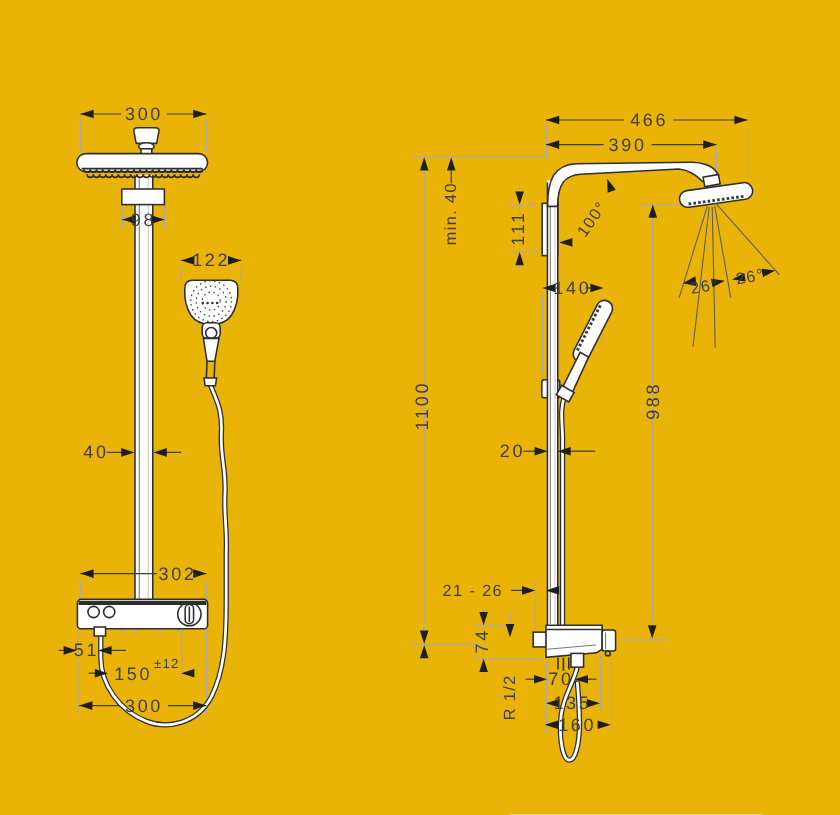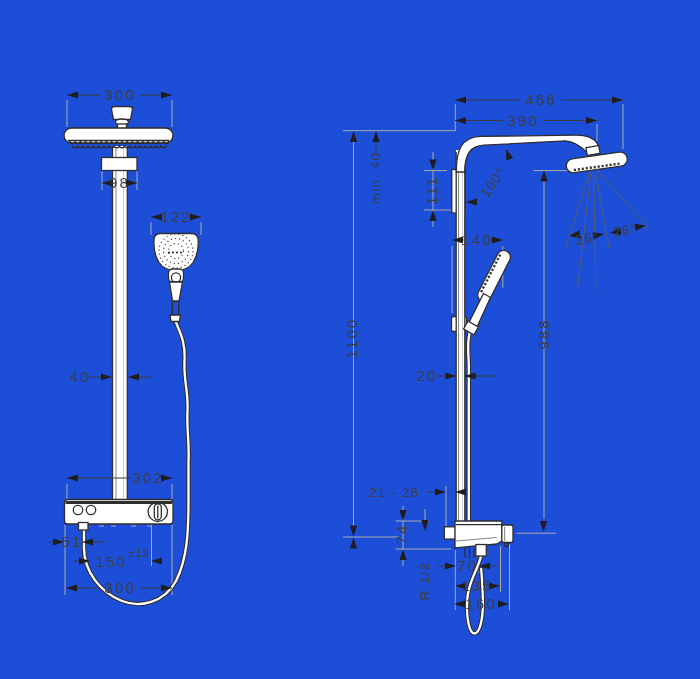--- a/index.html
+++ b/index.html
@@ -1,16 +1,16 @@
 <!DOCTYPE html>
 <html><head>
 <meta charset="utf-8">
 <style>
   html,body{margin:0;padding:0;background:#ffffff;}
-  .stage{width:700px;height:679px;background:#1d4ed8;position:relative;font-family:"Liberation Sans",sans-serif;}
+  .stage{width:700px;height:679px;background:#eab308;position:relative;font-family:"Liberation Sans",sans-serif;}
   svg{display:block;}
   .ex{stroke:#ababab;stroke-width:1;fill:none;}
   .dl{stroke:#3c3c3c;stroke-width:1;fill:none;}
   .arw{fill:#1e1e1e;stroke:none;}
   .ol{stroke:#2e2e2e;stroke-width:1.3;fill:#ffffff;}
   .oln{stroke:#2e2e2e;stroke-width:1.3;fill:none;}
   .thin{stroke:#787878;stroke-width:0.9;fill:none;}
   .lite{stroke:#c4c4c4;stroke-width:0.8;fill:none;}
   .spray{stroke:#5d5d5d;stroke-width:0.9;fill:none;}
   .hoseO{stroke:#2e2e2e;stroke-width:4.4;fill:none;stroke-linecap:round;}

